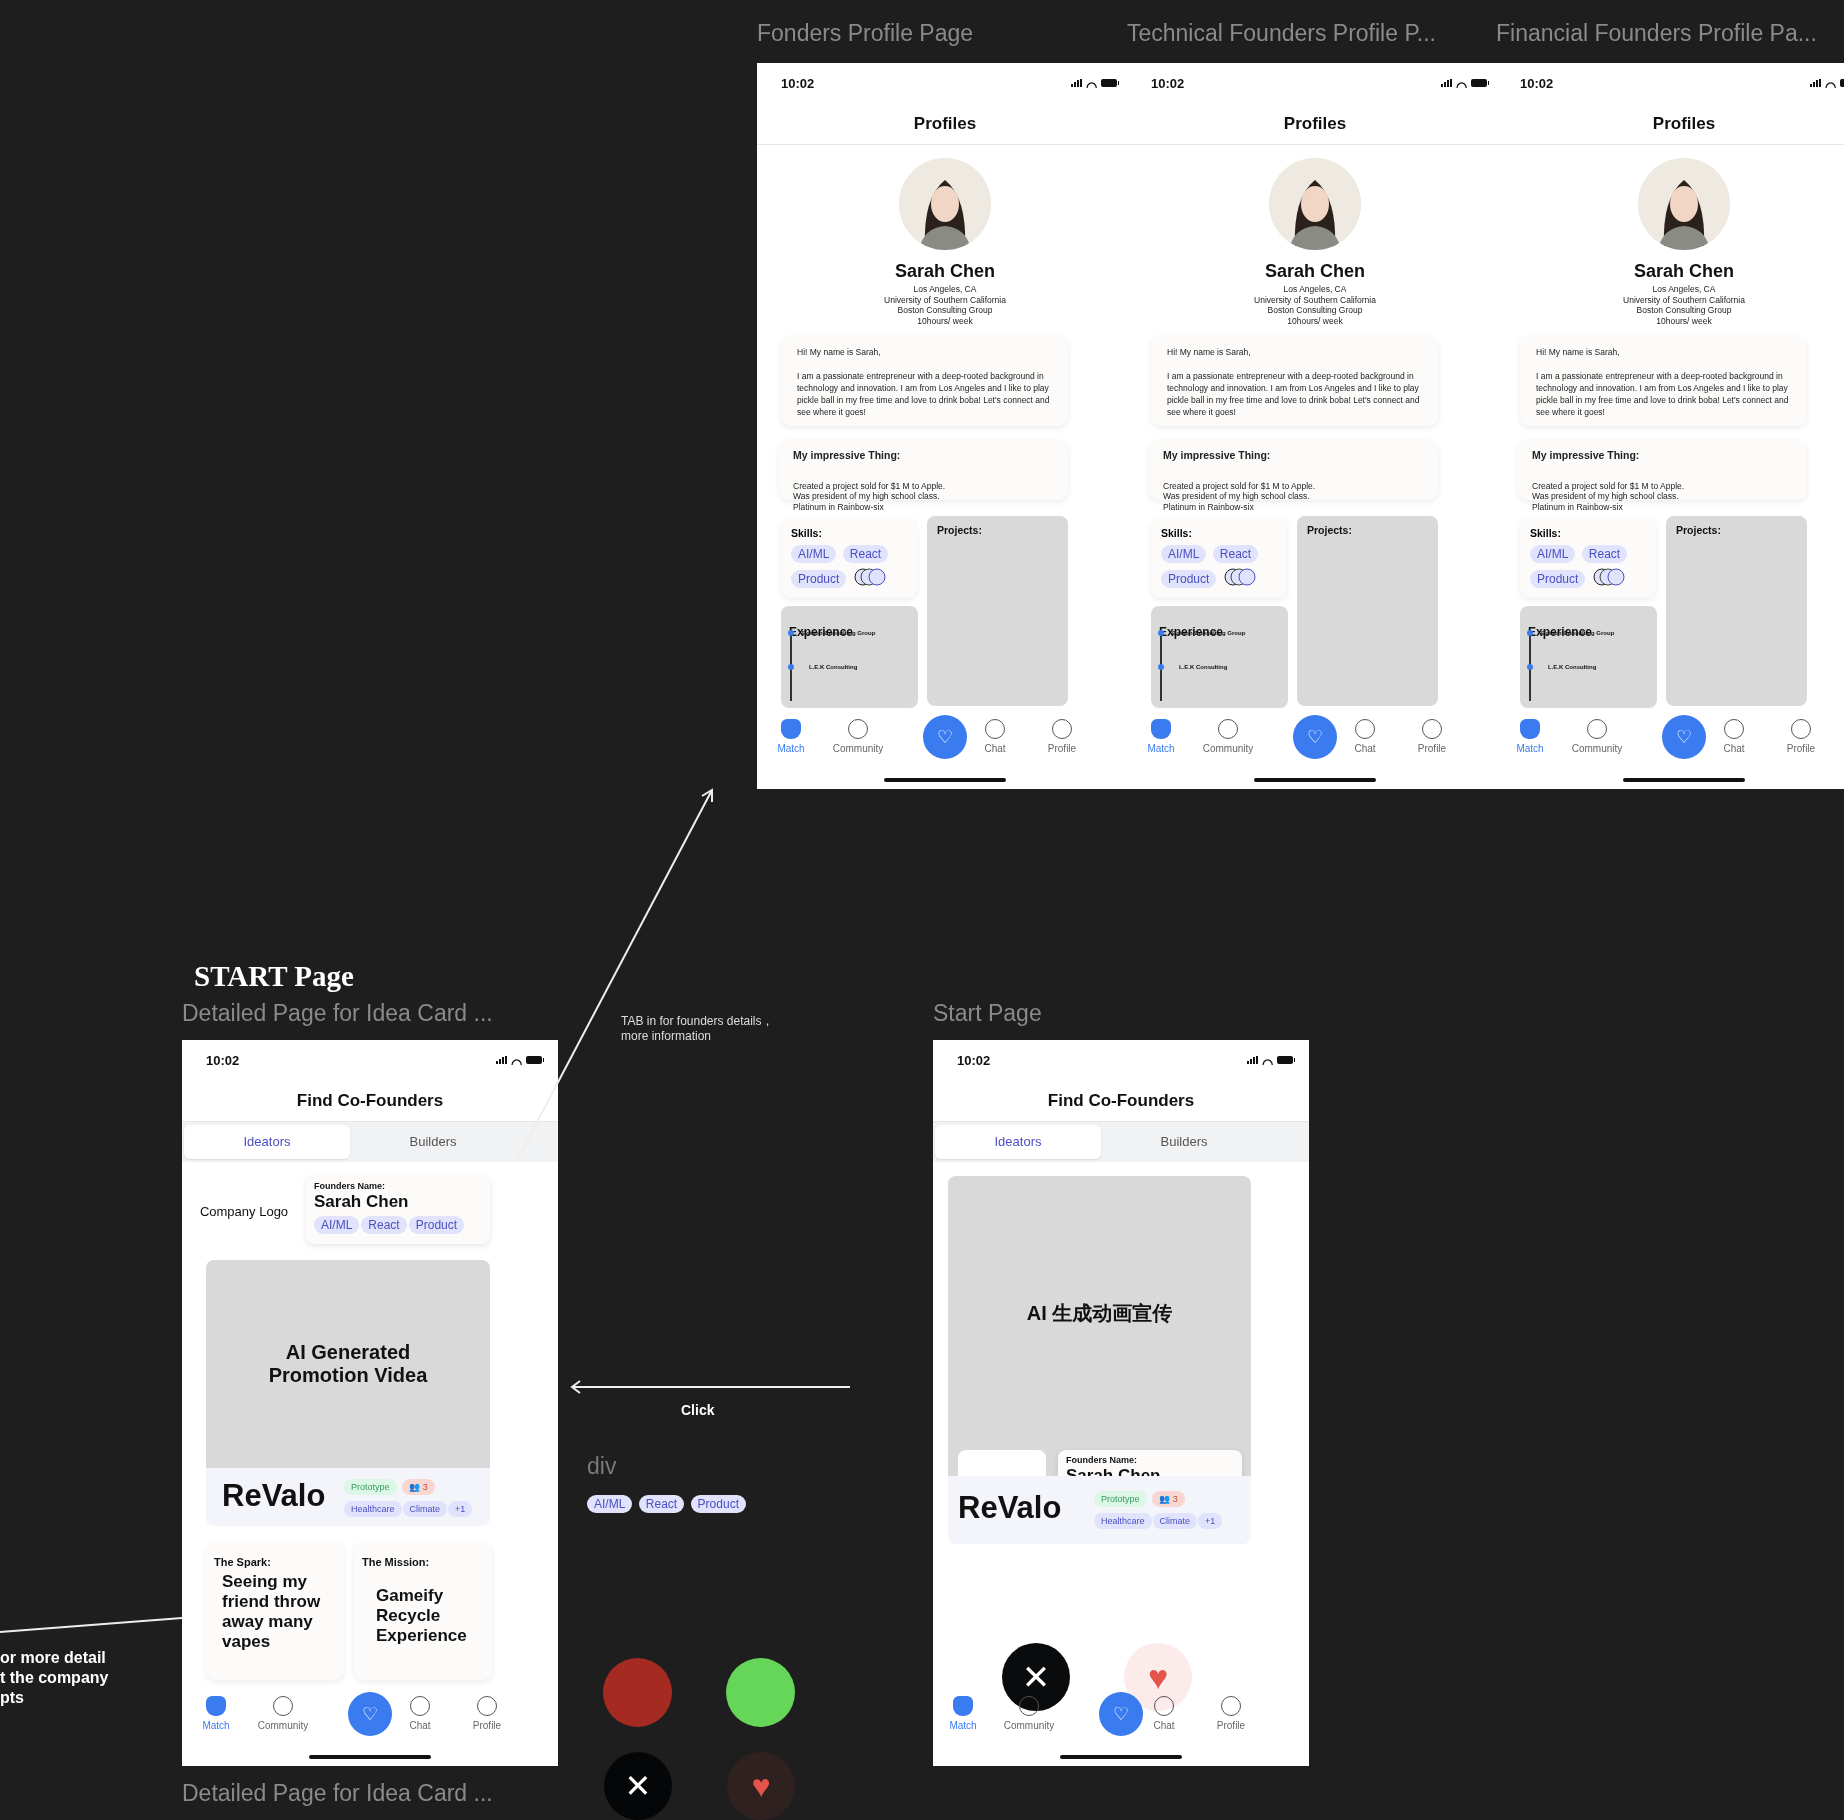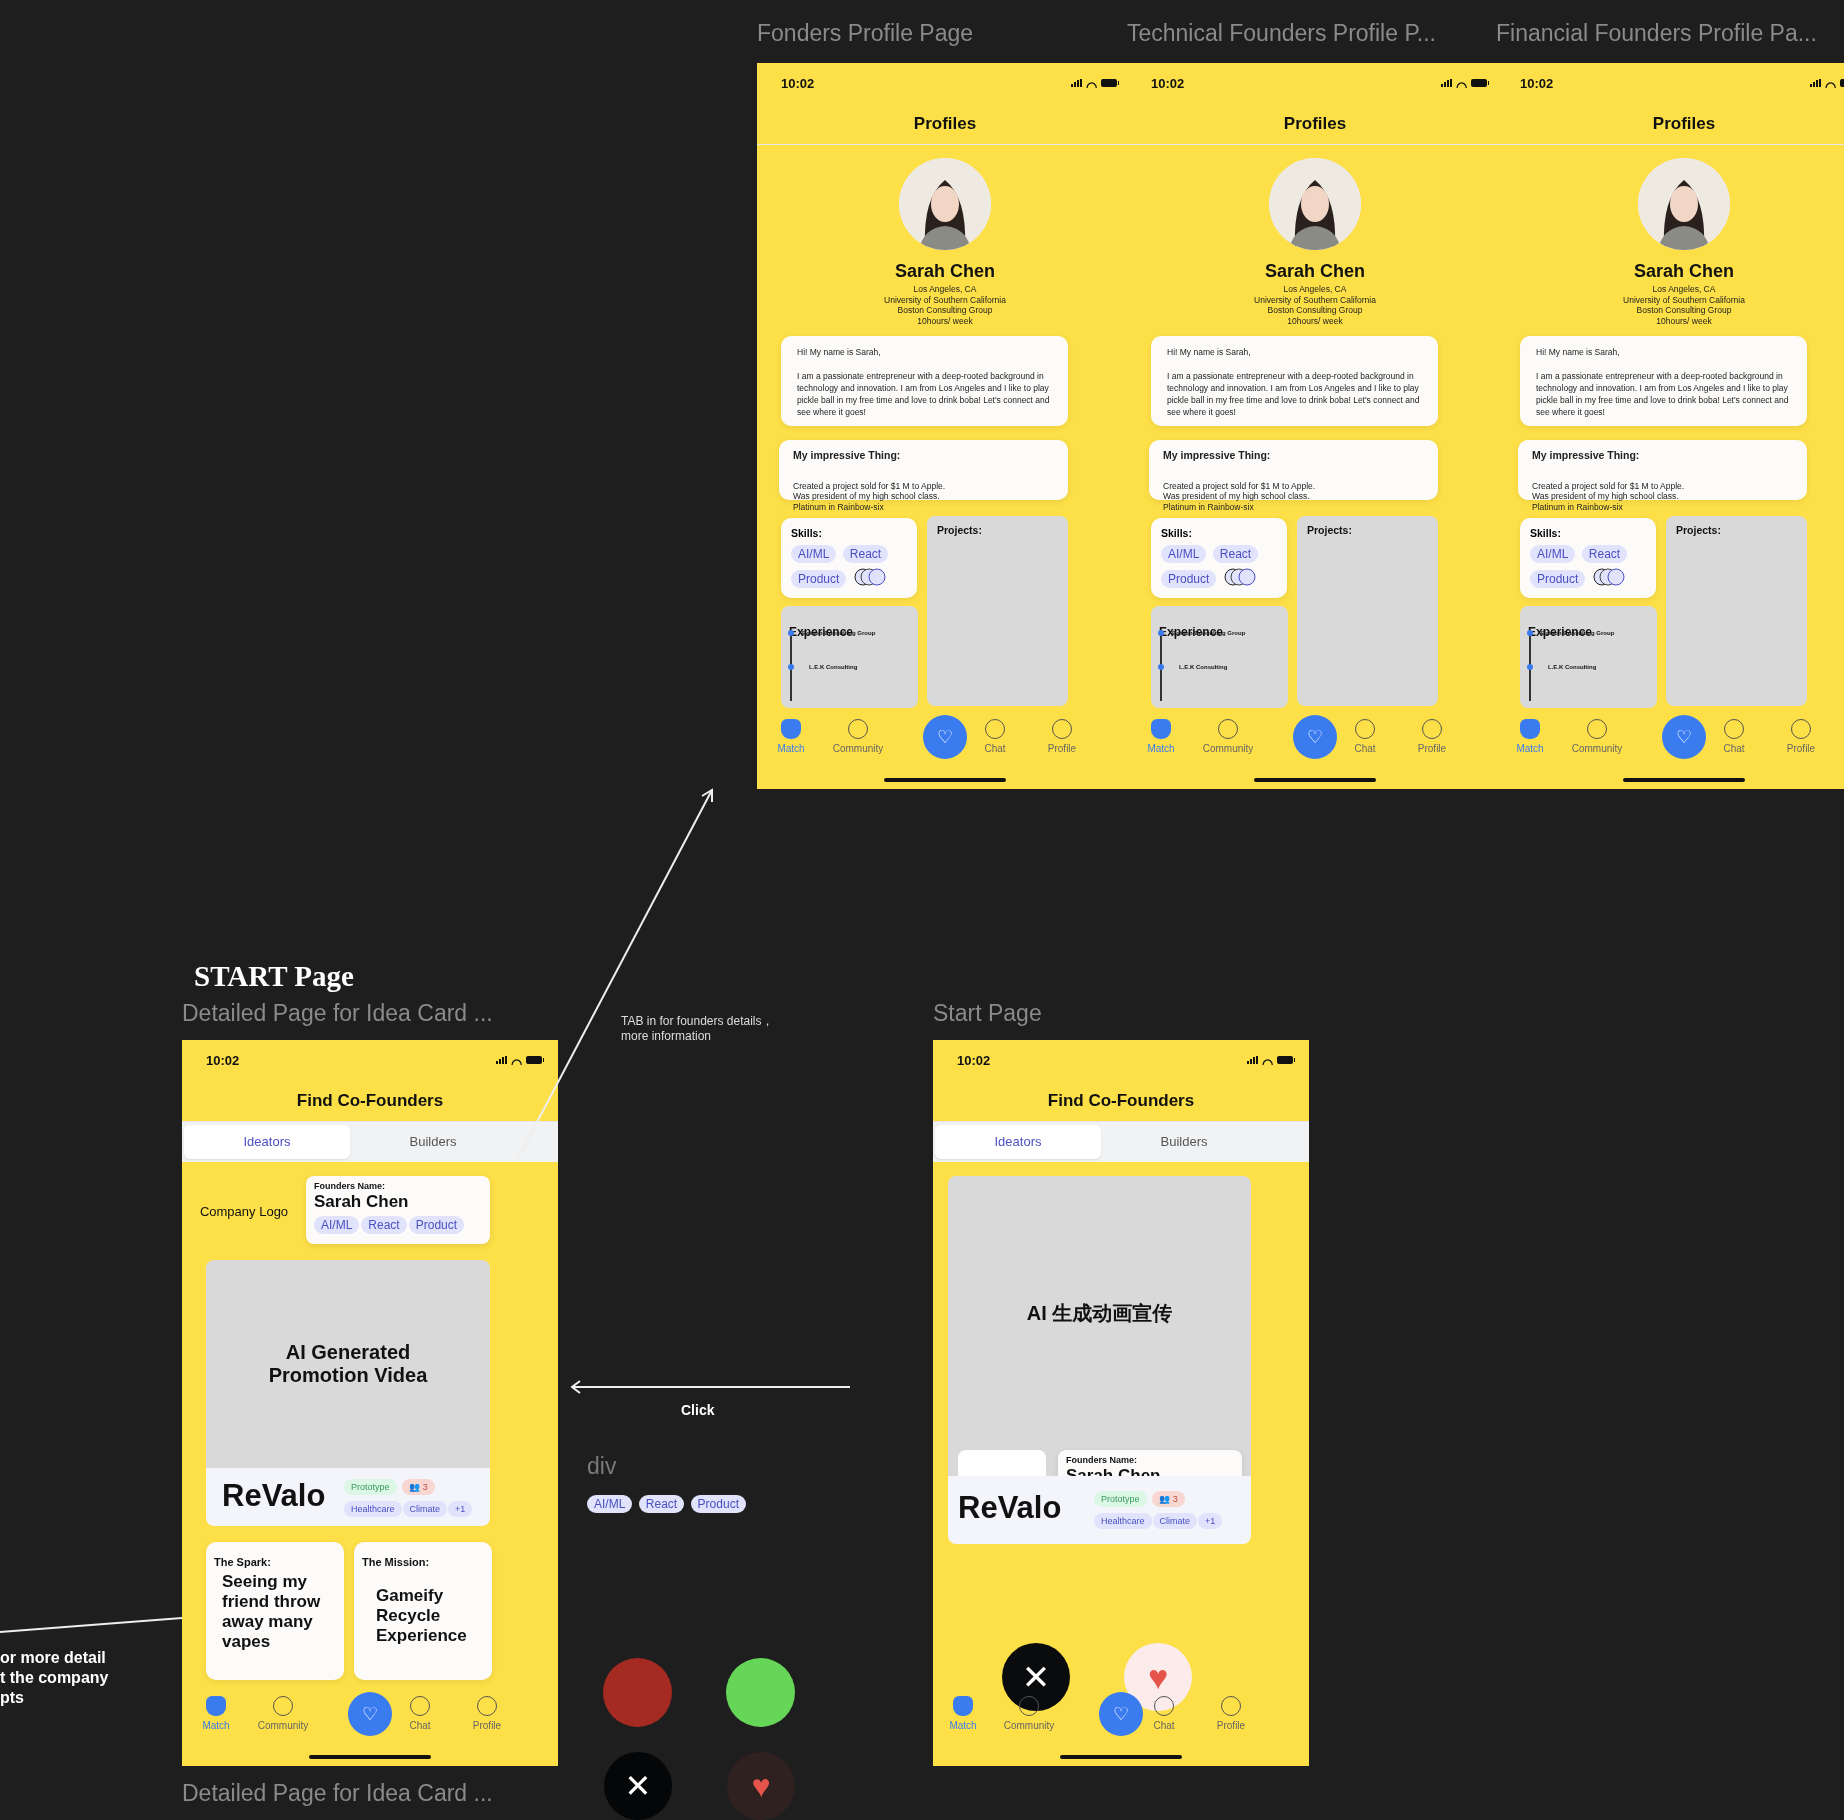--- a/index.html
+++ b/index.html
@@ -1,18 +1,18 @@
 <!DOCTYPE html>
 <html><head>
 <meta charset="utf-8">
 <style>
 *{box-sizing:border-box;margin:0;padding:0}
 body{width:1844px;height:1820px;background:#1e1e1e;position:relative;overflow:hidden;font-family:"Liberation Sans",sans-serif;}
 .frame-title{position:absolute;color:#8a8a8a;font-size:23px;white-space:nowrap;}
-.phone{position:absolute;width:376px;height:726px;background:#fde047;overflow:hidden;text-decoration:underline;}
+.phone{position:absolute;width:376px;height:726px;background:#ffffff;overflow:hidden;text-decoration:underline;}
 .status{position:absolute;top:0;left:0;right:0;height:40px;display:flex;justify-content:space-between;align-items:center;padding:0 16px 0 24px;font-size:13px;font-weight:bold;color:#111;}
 .sig{display:flex;align-items:center;gap:4px}
 .bars{display:flex;align-items:flex-end;gap:1px;height:8px}
 .bars i{display:block;width:2px;background:#111}
 .batt{width:16px;height:8px;background:#111;border-radius:2px;position:relative}
 .batt:after{content:"";position:absolute;right:-2px;top:2px;width:1px;height:4px;background:#111}
 .wifi{width:11px;height:8px;position:relative}
 .navtitle{position:absolute;top:40px;left:0;right:0;height:42px;text-align:center;font-size:17px;font-weight:bold;color:#111;line-height:42px;border-bottom:1px solid #e6e6e6;}
 .avatar{position:absolute;left:50%;margin-left:-46px;top:95px;width:92px;height:92px;border-radius:50%;background:#eeeae2;overflow:hidden;}
 .pname{position:absolute;top:198px;left:0;right:0;text-align:center;font-size:18px;font-weight:bold;color:#111}

